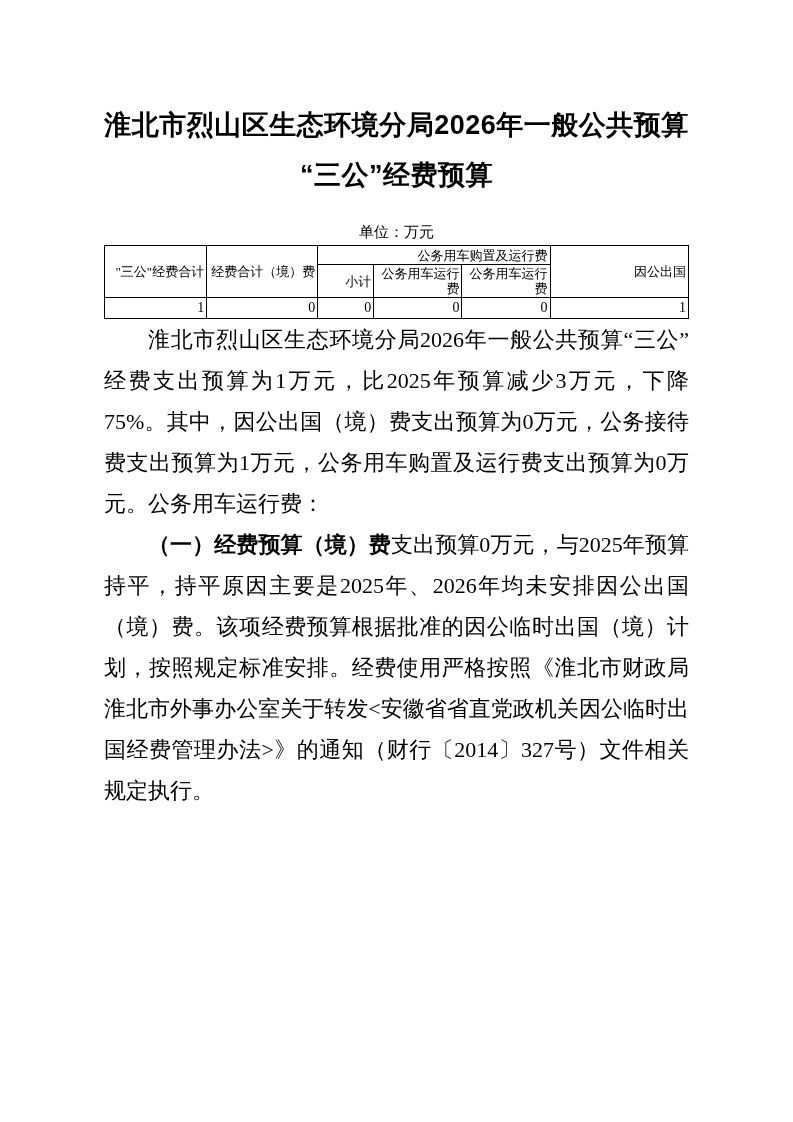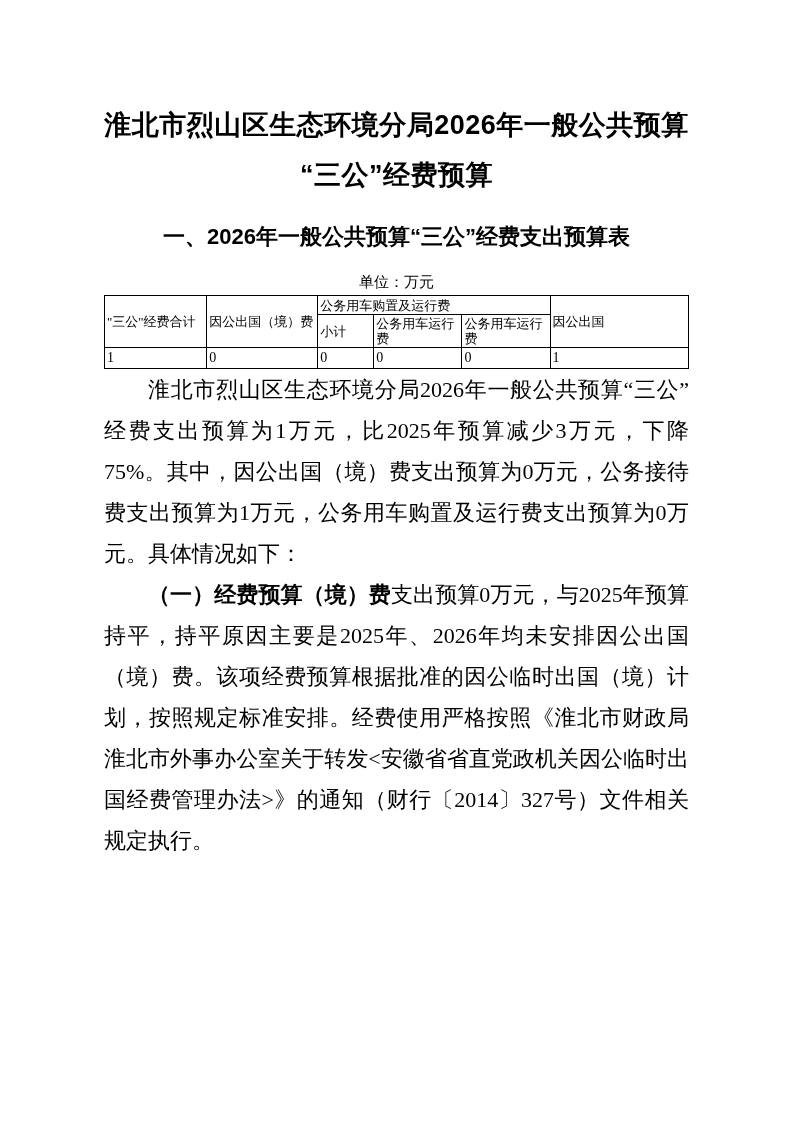--- a/index.html
+++ b/index.html
@@ -39,21 +39,21 @@
   }
   table.budget-table {
     width: 100%;
     border-collapse: collapse;
     border: 1.5px solid #000;
     table-layout: fixed;
   }
   table.budget-table th, table.budget-table td {
     border: 1px solid #000;
     font-weight: normal;
-    text-align: left;
+    text-align: right;
     vertical-align: middle;
     padding: 1px 2px;
     overflow: hidden;
   }
   table.budget-table th { font-size: 13px; line-height: 15px; }
   table.budget-table .group-row th { height: 16px; }
   table.budget-table td { font-size: 14px; height: 18px; line-height: 16px; }
   .sec2-heading {
     font-family: "Liberation Sans", "DejaVu Sans", sans-serif;
     font-weight: 700;
@@ -74,55 +74,54 @@
     font-weight: 700;
   }
 </style>
 </head>
 <body>
 
 <div class="page">
 
   <h1 class="doc-title">淮北市烈山区生态环境分局2026年一般公共预算“三公”经费预算</h1>
 
-  <h2 class="sec1-heading">一、2026年一般公共预算“三公”经费支出预算表</h2>
 
   <div class="unit-note">单位：万元</div>
 
   <table class="budget-table">
     <colgroup>
       <col style="width:17.5%">
       <col style="width:19.0%">
       <col style="width:9.6%">
       <col style="width:15.1%">
       <col style="width:15.1%">
       <col style="width:23.7%">
     </colgroup>
     <tbody>
         <tr class="group-row">
       <th rowspan="2">"三公"经费合计</th>
-      <th rowspan="2">因公出国（境）费</th>
+      <th rowspan="2">经费合计（境）费</th>
       <th colspan="3">公务用车购置及运行费</th>
       <th rowspan="2">因公出国</th>
     </tr>
     <tr>
       <th>小计</th>
       <th>公务用车运行费</th>
       <th>公务用车运行费</th>
     </tr>
     <tr>
       <td>1</td>
       <td>0</td>
       <td>0</td>
       <td>0</td>
       <td>0</td>
       <td>1</td>
     </tr>
   </tbody>
     </table>
 
 
-  <p class="body-para">淮北市烈山区生态环境分局2026年一般公共预算“三公”经费支出预算为1万元，比2025年预算减少3万元，下降75%。其中，因公出国（境）费支出预算为0万元，公务接待费支出预算为1万元，公务用车购置及运行费支出预算为0万元。具体情况如下：</p>
+  <p class="body-para">淮北市烈山区生态环境分局2026年一般公共预算“三公”经费支出预算为1万元，比2025年预算减少3万元，下降75%。其中，因公出国（境）费支出预算为0万元，公务接待费支出预算为1万元，公务用车购置及运行费支出预算为0万元。公务用车运行费：</p>
 
   <p class="body-para"><span class="lead">（一）经费预算（境）费</span><span>支出预算0万元，与2025年预算持平，持平原因主要是2025年、2026年均未安排因公出国（境）费。该项经费预算根据批准的因公临时出国（境）计划，按照规定标准安排。经费使用严格按照《淮北市财政局　淮北市外事办公室关于转发&lt;安徽省省直党政机关因公临时出国经费管理办法&gt;》的通知（财行〔2014〕327号）文件相关规定执行。</span></p>
 
 
 </div>
 
 </body></html>

